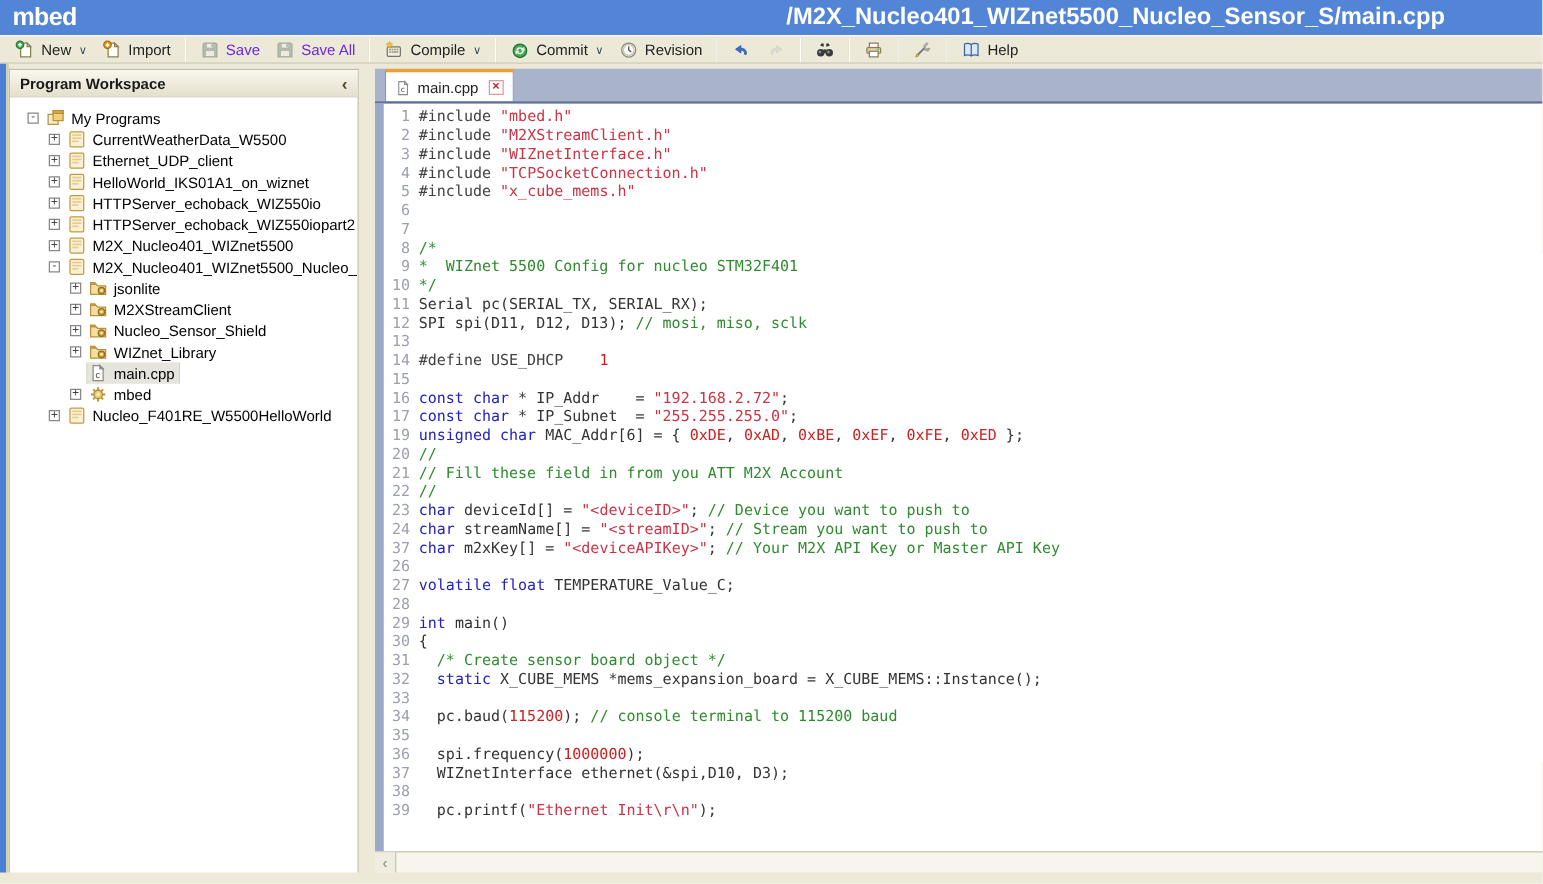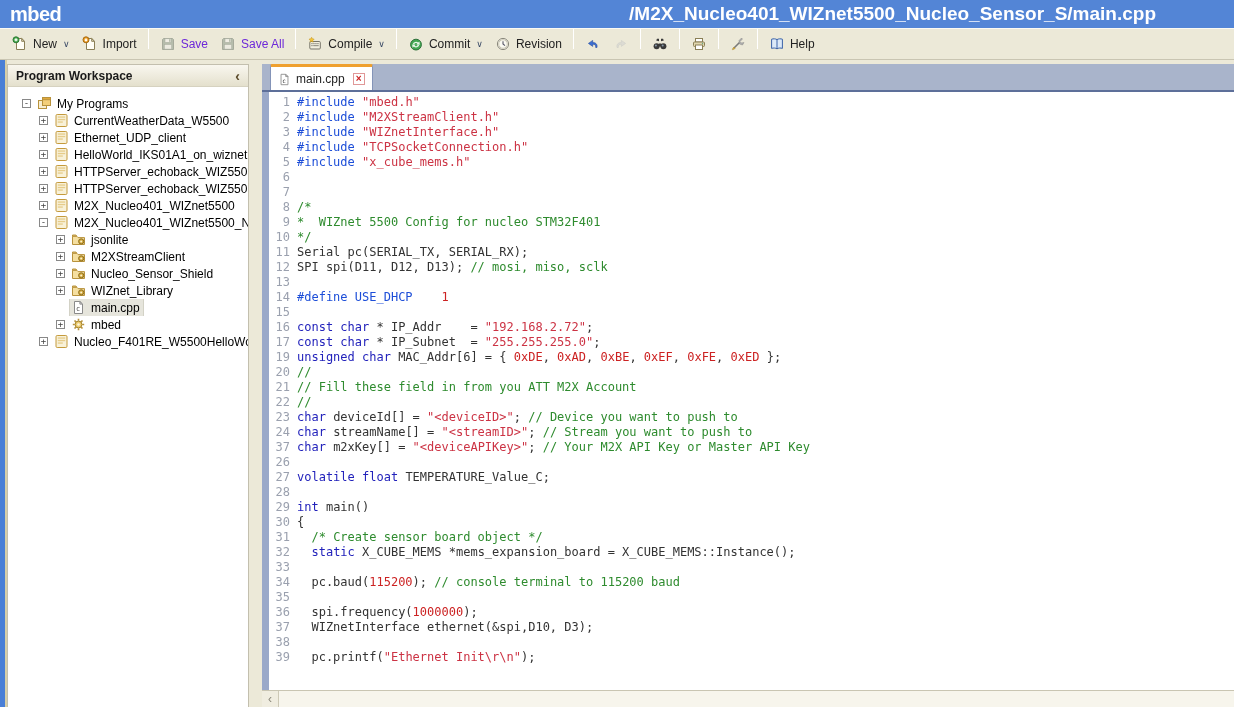--- a/index.html
+++ b/index.html
@@ -6,39 +6,39 @@
   html,body { width:1234px; height:707px; overflow:hidden; }
   body { font-family:"Liberation Sans", sans-serif; background:#ece9d8; position:relative; }
 
   
   .topbar { height:28px; background:#5385d6; display:flex; align-items:center;
             justify-content:space-between; padding:0 10px; }
   .logo { color:#fff; font-weight:bold; font-size:20px; letter-spacing:-0.5px; }
   .topbar-path { color:#fff; font-weight:bold; font-size:19px; margin-right:68px; }
 
   
-  .toolbar { height:32px; background:#ece9d8; border-top:1px solid #fbfaf3;
-             border-bottom:1px solid #c9c5b2; display:flex; 
+  .toolbar { height:23px; background:#ece9d8; border-top:1px solid #fbfaf3;
+             border-bottom:1px solid #c9c5b2; display:flex; align-items:center;
              padding-left:6px; }
   .tb-btn { display:inline-flex; align-items:center; gap:5px; padding:3px 6px;
             font-size:12px; color:#222; cursor:pointer; border-radius:2px; }
   .tb-btn.disabled { color:#6d28d9; }
   .tb-btn.disabled .tb-icon svg { opacity:.45; filter:grayscale(80%); }
   .tb-icon { width:16px; height:16px; display:inline-flex; }
   .tb-caret { font-size:9px; color:#3a4a66; margin-left:1px; }
   .tb-sep { width:1px; height:20px; background:#b8b4a0; border-right:1px solid #ffffff;
             margin:0 5px; }
 
   
   .main { display:flex; height:647px; background:#ece9d8; }
   .win-border { width:5px; background:#4a7fd6; }
   .tan-line { width:2px; background:#d8cfa8; }
 
   
-  .panel { width:242px; background:#fff; margin-top:4px; border:1px solid #c3bfae;
+  .panel { width:280px; background:#fff; margin-top:4px; border:1px solid #c3bfae;
            border-bottom:none; display:flex; flex-direction:column; }
   .panel-header { height:22px; background:linear-gradient(#f9f7ef,#e4e0cd);
                   display:flex; align-items:center; justify-content:space-between;
                   padding:0 8px; font-weight:bold; font-size:12px; color:#1a1a1a;
                   border-bottom:1px solid #d6d2c0; flex:none; }
   .panel-collapse { font-weight:bold; font-size:14px; color:#5a4a2a; cursor:pointer; line-height:1; }
   .tree { padding-top:8px; font-size:12px; color:#000; overflow:hidden; }
   .tree-row { display:flex; align-items:center; height:17px; white-space:nowrap;
               overflow:hidden; cursor:default; }
   .toggle { width:9px; height:9px; border:1px solid #888; background:#fff;
@@ -65,21 +65,21 @@
                margin-left:3px; cursor:pointer; }
   .tab-dark-line { height:2px; background:#5d6f99; flex:none; }
 
   .editor-body { flex:1; background:#fff; display:flex; overflow:hidden; }
   .left-strip { width:7px; background:#9aa9c9; flex:none; }
   .code-area { flex:1; padding-top:3px; overflow:hidden;
                font-family:"DejaVu Sans Mono",monospace; font-size:12px; line-height:15px; }
   .code-line { display:flex; height:15px; }
   .ln { width:28px; text-align:right; padding-right:7px; color:#9aa0ae; flex:none; }
   .code-text { white-space:pre; }
-  .seg-p { color:#1d4ed8; }   
+  .seg-p { color:#404040; }   
   .seg-s { color:#cc3344; }   
   .seg-k { color:#2222bb; }   
   .seg-c { color:#2e8b2e; }   
   .seg-n { color:#cc2222; }   
   .seg-t { color:#333333;text-align:center; }   
 
   .hscroll { height:17px; background:#f7f5ec; border-top:1px solid #c9c5b2;
              display:flex; align-items:stretch; flex:none; }
   .hscroll-btn { width:17px; background:#f0ede0; border-right:1px solid #cdc9b6;
                  color:#8a887a; display:flex; align-items:center; justify-content:center;

